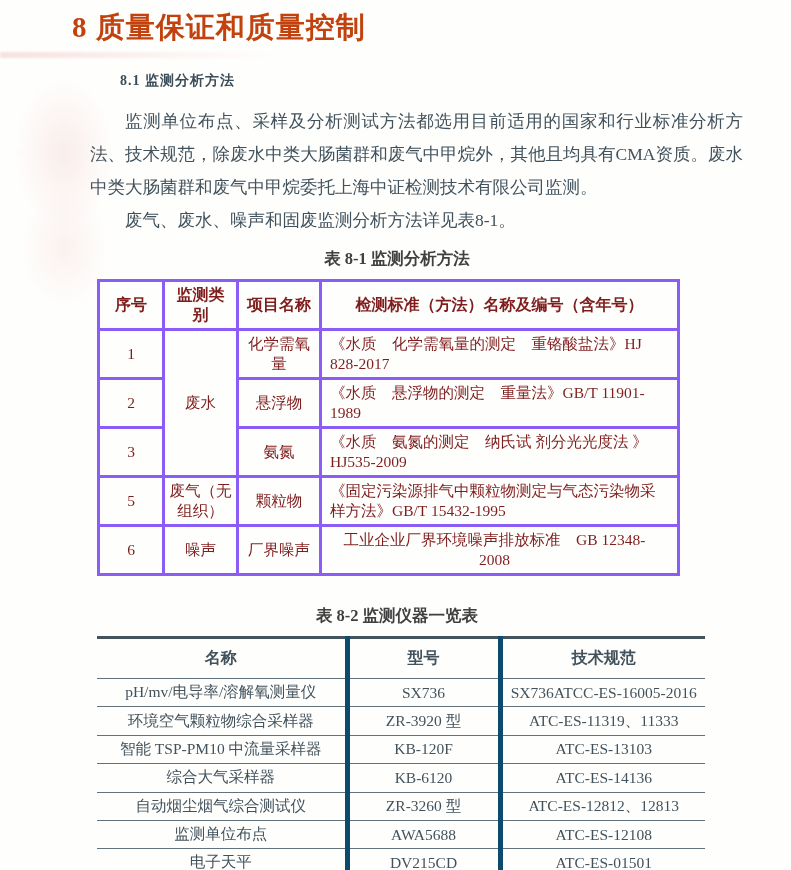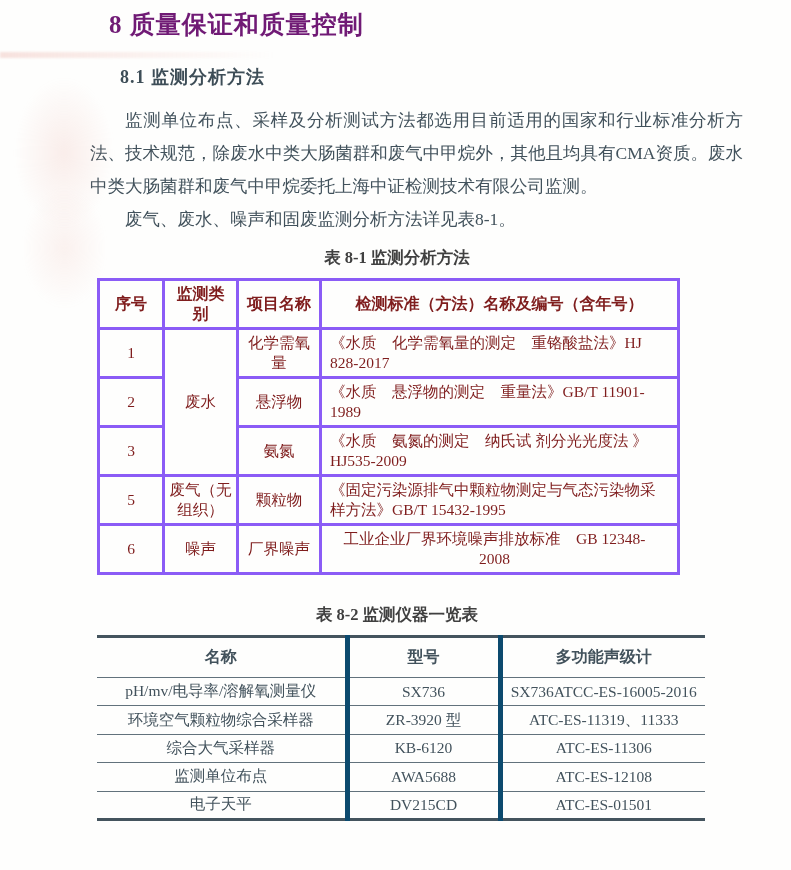--- a/index.html
+++ b/index.html
@@ -25,27 +25,27 @@
     background: radial-gradient(closest-side, rgba(233,170,160,.20), rgba(233,170,160,0));
     filter: blur(2px);
   }
   .bleed-blob2 {
     left: 22px; top: 180px; width: 85px; height: 120px; border-radius: 50%;
     background: radial-gradient(closest-side, rgba(233,170,160,.15), rgba(233,170,160,0));
     filter: blur(2px);
   }
 
   .h1 {
-    margin: 8px 50px 0 109px;
-    font-size: 25px; font-weight: bold; color: #701a75;
+    margin: 8px 50px 0 72px;
+    font-size: 29px; font-weight: bold; color: #c2410c;
     letter-spacing: 1px;
   }
   .h2 {
     margin: 24px 50px 0 120px;
-    font-size: 18px; font-weight: bold; color: #3d4d57;
+    font-size: 14px; font-weight: bold; color: #3d4d57;
     letter-spacing: 1px;
   }
   .para {
     margin: 0 48px 0 90px;
     font-size: 17.5px; line-height: 33px;
     text-indent: 2em; text-align: justify;
     color: #42525c;
   }
   .para-first { margin-top: 15px; }
 
@@ -169,38 +169,48 @@
   <table class="t2">
     <colgroup>
       <col style="width:250px">
         <col style="width:153px">
         <col style="width:205px">
     </colgroup>
     <thead>
       <tr>
         <th>名称</th>
         <th>型号</th>
-        <th>多功能声级计</th>
+        <th>技术规范</th>
       </tr>
     </thead>
     <tbody>
         <tr>
           <td>pH/mv/电导率/溶解氧测量仪</td>
           <td>SX736</td>
           <td>SX736ATCC-ES-16005-2016</td>
         </tr>
         <tr>
           <td>环境空气颗粒物综合采样器</td>
           <td>ZR-3920 型</td>
           <td>ATC-ES-11319、11333</td>
         </tr>
         <tr>
+          <td>智能 TSP-PM10 中流量采样器</td>
+          <td>KB-120F</td>
+          <td>ATC-ES-13103</td>
+        </tr>
+        <tr>
           <td>综合大气采样器</td>
           <td>KB-6120</td>
-          <td>ATC-ES-11306</td>
+          <td>ATC-ES-14136</td>
+        </tr>
+        <tr>
+          <td>自动烟尘烟气综合测试仪</td>
+          <td>ZR-3260 型</td>
+          <td>ATC-ES-12812、12813</td>
         </tr>
         <tr>
           <td>监测单位布点</td>
           <td>AWA5688</td>
           <td>ATC-ES-12108</td>
         </tr>
         <tr>
           <td>电子天平</td>
           <td>DV215CD</td>
           <td>ATC-ES-01501</td>

